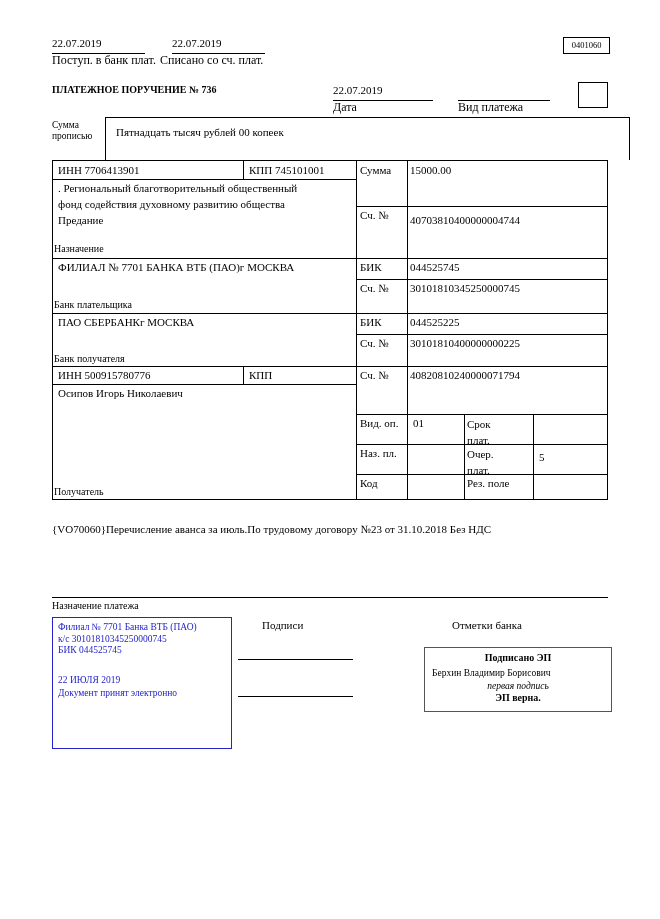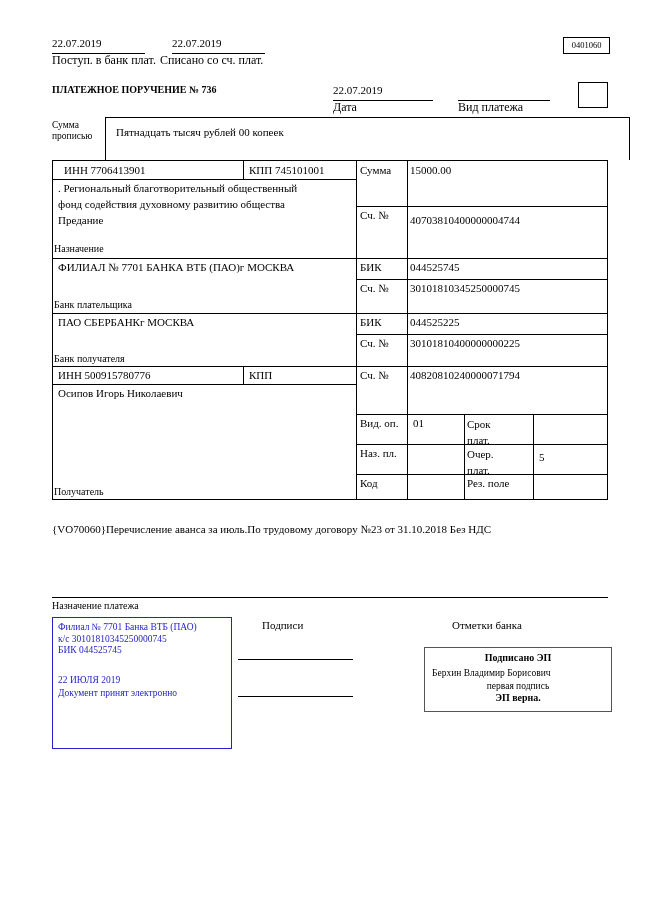--- a/index.html
+++ b/index.html
@@ -23,21 +23,21 @@
   .stamp { position:absolute; left:52px; top:617px; width:180px; height:132px;
            border:1px solid #2424c8; color:#2424c8; padding:4px 5px;
            font-size:9.5px; line-height:11.5px; }
   .stamp .gap { margin-top:18px; }
   .stamp .narrow { width:142px; }
   .stamp .tight { margin-top:2px; }
   .esign { position:absolute; left:424px; top:647px; width:188px; height:65px;
            border:1px solid #555; font-size:9.5px; line-height:12px; }
   .esign-title { text-align:center; font-weight:bold; font-size:10px; margin-top:4px; }
   .esign-name { padding-left:7px; margin-top:3px; }
-  .esign-role { text-align:center; margin-top:1px; }
+  .esign-role { text-align:center; font-style:italic; margin-top:1px; }
   .esign-verified { text-align:center; font-weight:bold; font-size:10px; }
 </style>
 </head>
 <body>
 
 <div class="page">
 
   <div class="abs t11" style="left:52px;top:37px">22.07.2019</div>
   <div class="hl" style="left:52px;top:53px;width:93px"></div>
   <div class="abs t7" style="left:52px;top:56px">Поступ. в банк плат.</div>
@@ -75,21 +75,21 @@
     <div class="hl" style="left:303px;top:283px;width:251px"></div>
     <div class="hl" style="left:303px;top:313px;width:251px"></div>
 
     <div class="vl" style="left:190px;top:0;height:18px"></div>
     <div class="vl" style="left:190px;top:205px;height:18px"></div>
     <div class="vl" style="left:303px;top:0;height:338px"></div>
     <div class="vl" style="left:354px;top:0;height:338px"></div>
     <div class="vl" style="left:411px;top:253px;height:85px"></div>
     <div class="vl" style="left:480px;top:253px;height:85px"></div>
 
-    <div class="abs t11" style="left:11px;top:3px">ИНН 7706413901</div>
+    <div class="abs t11" style="left:5px;top:3px">ИНН 7706413901</div>
     <div class="abs t11" style="left:196px;top:3px">КПП 745101001</div>
     <div class="abs t11" style="left:307px;top:3px">Сумма</div>
     <div class="abs t11" style="left:357px;top:3px">15000.00</div>
     <div class="abs t11w" style="left:5px;top:19px;width:245px">. Региональный благотворительный общественный фонд содействия духовному развитию общества Предание</div>
     <div class="abs t11" style="left:307px;top:48px">Сч. №</div>
     <div class="abs t11" style="left:357px;top:53px">40703810400000004744</div>
     <div class="abs t10" style="left:1px;top:82px">Назначение</div>
 
     <div class="abs t11" style="left:5px;top:100px">ФИЛИАЛ № 7701 БАНКА ВТБ (ПАО)г МОСКВА</div>
     <div class="abs t11" style="left:307px;top:100px">БИК</div>

